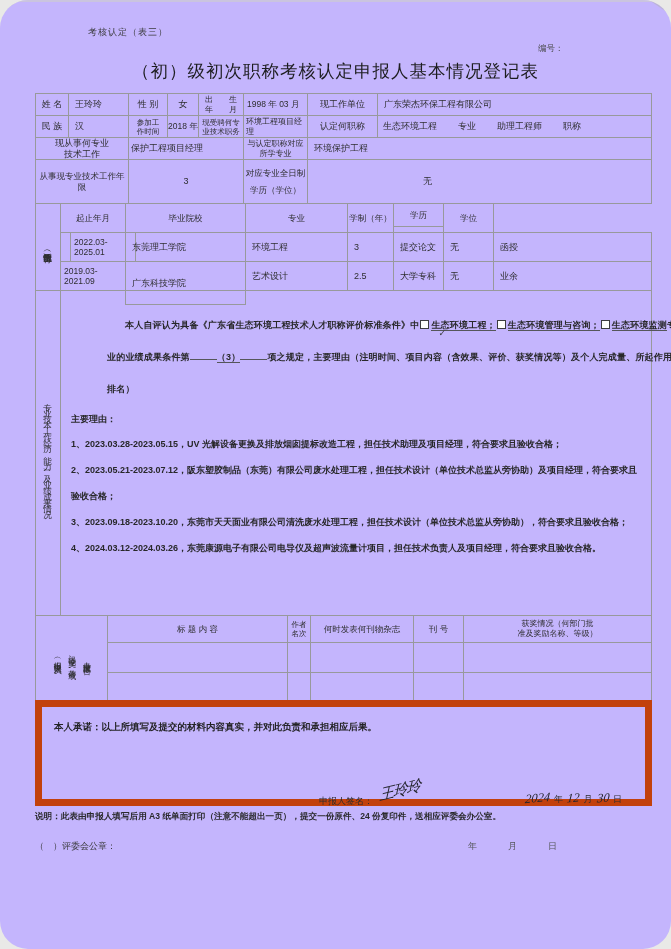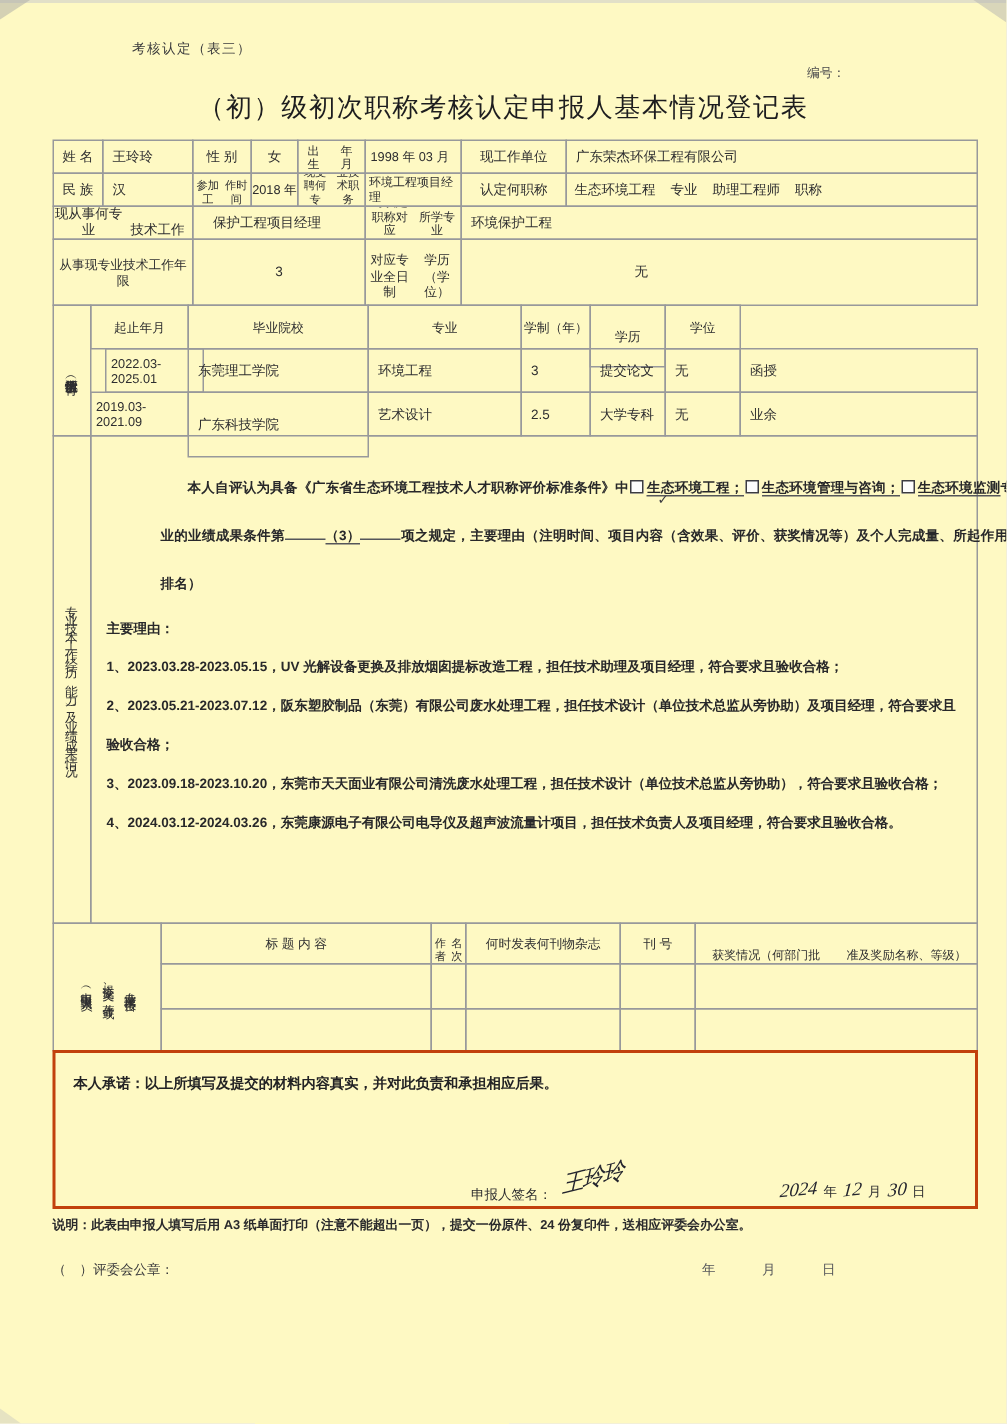--- a/index.html
+++ b/index.html
@@ -1,53 +1,53 @@
 <!DOCTYPE html>
 <html><head>
 <meta charset="utf-8">
 <style>
   html,body{margin:0;padding:0;background:#e9e9e7;}
-  #page{position:relative;width:671px;height:949px;background:#fef9c3;overflow:hidden;
-        font-family:"Liberation Sans","DejaVu Sans",sans-serif;color:#2e2e30;}
+  #page{position:relative;width:671px;height:949px;background:#c4b5fd;overflow:hidden;
+        font-family:"Liberation Sans","DejaVu Sans",sans-serif;color:#2e2e30;border-radius:28px;}
   .scan-top{position:absolute;left:0;top:0;width:100%;height:2px;background:#cfcfcc;opacity:.6;}
   .corner{position:absolute;width:0;height:0;opacity:.5;}
   .corner.tl{left:0;top:0;border-top:13px solid #a9a9a6;border-right:20px solid transparent;}
   .corner.tr{right:0;top:0;border-top:15px solid #b4b4b1;border-left:22px solid transparent;}
   .corner.bl{left:0;bottom:0;border-bottom:10px solid #c3c3c0;border-right:14px solid transparent;opacity:.4;}
   .hdr-small{position:absolute;left:88px;top:26px;font-size:9px;letter-spacing:1px;color:#3a3a3c;}
   .serial{position:absolute;left:538px;top:43px;font-size:8.5px;color:#4a4a4c;text-align:right;}
   .title{position:absolute;left:0;top:59px;width:671px;text-align:center;
          font-family:"Liberation Serif","DejaVu Serif",serif;font-size:17.5px;letter-spacing:1px;color:#1d1d1f;}
   #tbl{position:absolute;left:35px;top:93px;width:617px;height:713px;}
   .cell{position:absolute;box-sizing:border-box;border:1px solid #98999b;
         display:flex;align-items:center;justify-content:center;text-align:center;
         font-size:9px;line-height:1.2;color:#2e2e30;overflow:hidden;}
   .cell.left{justify-content:flex-start;text-align:left;padding-left:6px;}
-  .cell.col{flex-direction:row;align-items:flex-end;}
+  .cell.col{flex-direction:column;}
   .cell .ln{width:100%;}
   .spread{text-align:justify;text-align-last:justify;padding:0 6px;box-sizing:border-box;}
   .f8{font-size:8px;} .f75{font-size:7.5px;} .f85{font-size:8.5px;}
   .vtext{writing-mode:vertical-rl;text-orientation:mixed;}
-  .titlerow{display:flex;gap:10px;padding-left:5px;justify-content:flex-start;}
+  .titlerow{display:flex;gap:21px;padding-left:5px;justify-content:flex-start;}
   
   .exp-body{position:absolute;box-sizing:border-box;border:1px solid #98999b;
             font-size:9px;color:#28282a;text-align:left;font-weight:600;padding:18px 8px 0 10px;}
   .exp-para{width:578px;line-height:32px;text-indent:18px;letter-spacing:.2px;margin-left:36px;}
   .ul{border-bottom:1px solid #55565a;padding-bottom:0px;}
   .blank{display:inline-block;width:27px;border-bottom:1px solid #55565a;height:10px;}
   .cb{display:inline-block;width:7px;height:7px;border:1px solid #3c3c40;margin:0 2px 0 1px;
       vertical-align:-1px;position:relative;background:#fdfdfc;}
   .cb i{position:absolute;left:-1px;top:-4px;font-size:9px;font-style:normal;color:#3c3c40;}
   .reason{line-height:24px;margin-top:2px;}
   .exp-item{line-height:26px;}
   
   .side-labels{display:flex;gap:5px;align-items:center;justify-content:center;}
   .side-labels span{writing-mode:vertical-rl;font-size:8px;letter-spacing:1px;}
   
-  .promise{position:absolute;box-sizing:border-box;border:2px solid #c2410c;font-size:9.5px;}
+  .promise{position:absolute;box-sizing:border-box;border:7px solid #c2410c;font-size:9.5px;}
   .promise-text{position:absolute;left:12px;top:14px;font-weight:600;color:#232325;}
   .sig-label{position:absolute;left:277px;top:88px;font-size:9px;color:#2c2c2e;}
   .hand{display:inline-block;font-family:"Liberation Serif","DejaVu Serif",serif;
         font-style:italic;color:#24252e;transform:rotate(-7deg) skewX(-8deg);}
   .sig-name{position:absolute;left:337px;top:74px;font-size:15px;letter-spacing:-1px;transform:rotate(-14deg) skewX(-14deg);}
   .sig-date{position:absolute;left:483px;top:84px;display:flex;gap:4px;align-items:baseline;font-size:9px;}
   .sig-date .hand{font-size:12.5px;transform:rotate(-5deg) skewX(-10deg);}
   
   .note{position:absolute;left:35px;top:811px;width:620px;font-size:8.6px;font-weight:600;color:#2a2a2c;}
   .seal{position:absolute;left:35px;top:840px;font-size:9px;color:#3a3a3c;}
@@ -97,41 +97,41 @@
       <span>生态环境工程</span>
       <span>专业</span>
       <span>助理工程师</span>
       <span>职称</span>
     </div>
 
     <div class="cell col" style="left:0;top:44px;width:94px;height:23px">
       <div class="ln">现从事何专业</div>
       <div class="ln">技术工作</div>
     </div>
-    <div class="cell left" style="left:93px;top:44px;width:116px;height:23px;padding-left:13px">保护工程项目经理</div>
+    <div class="cell left" style="left:93px;top:44px;width:116px;height:23px;padding-left:2px">保护工程项目经理</div>
     <div class="cell col f8" style="left:208px;top:44px;width:65px;height:23px">
       <div class="ln">与认定职称对应</div>
       <div class="ln">所学专业</div>
     </div>
     <div class="cell left" style="left:272px;top:44px;width:345px;height:23px">环境保护工程</div>
 
     <div class="cell f85" style="left:0;top:66px;width:94px;height:45px">从事现专业技术工作年限</div>
     <div class="cell" style="left:93px;top:66px;width:116px;height:45px">3</div>
     <div class="cell col f85" style="left:208px;top:66px;width:65px;height:45px;justify-content:space-around;padding:4px 0">
       <div class="ln">对应专业全日制</div>
       <div class="ln">学历（学位）</div>
     </div>
     <div class="cell" style="left:272px;top:66px;width:345px;height:45px;justify-content:flex-start;padding-left:115px">无</div>
 
     <div class="cell vtext f85" style="left:0;top:110px;width:26px;height:88px">学历（学位）教育情况</div>
     <div class="cell f85" style="left:25px;top:110px;width:66px;height:30px">起止年月</div>
     <div class="cell f85" style="left:90px;top:110px;width:121px;height:30px">毕业院校</div>
     <div class="cell f85" style="left:210px;top:110px;width:103px;height:30px">专业</div>
     <div class="cell f85" style="left:312px;top:110px;width:47px;height:30px">学制（年）</div>
-    <div class="cell f85" style="left:358px;top:110px;width:51px;height:42px">学历</div>
+    <div class="cell f85" style="left:358px;top:110px;width:51px;height:24px">学历</div>
     <div class="cell f85" style="left:408px;top:110px;width:51px;height:30px">学位</div>
 
     <div class="cell left f85" style="left:35px;top:139px;width:66px;height:30px;padding-left:3px">2022.03-2025.01</div>
     <div class="cell left" style="left:90px;top:139px;width:121px;height:30px">东莞理工学院</div>
     <div class="cell left" style="left:210px;top:139px;width:103px;height:30px">环境工程</div>
     <div class="cell left" style="left:312px;top:139px;width:47px;height:30px">3</div>
     <div class="cell left" style="left:358px;top:139px;width:51px;height:30px">提交论文</div>
     <div class="cell left" style="left:408px;top:139px;width:51px;height:30px">无</div>
     <div class="cell left" style="left:458px;top:139px;width:159px;height:30px">函授</div>
 

